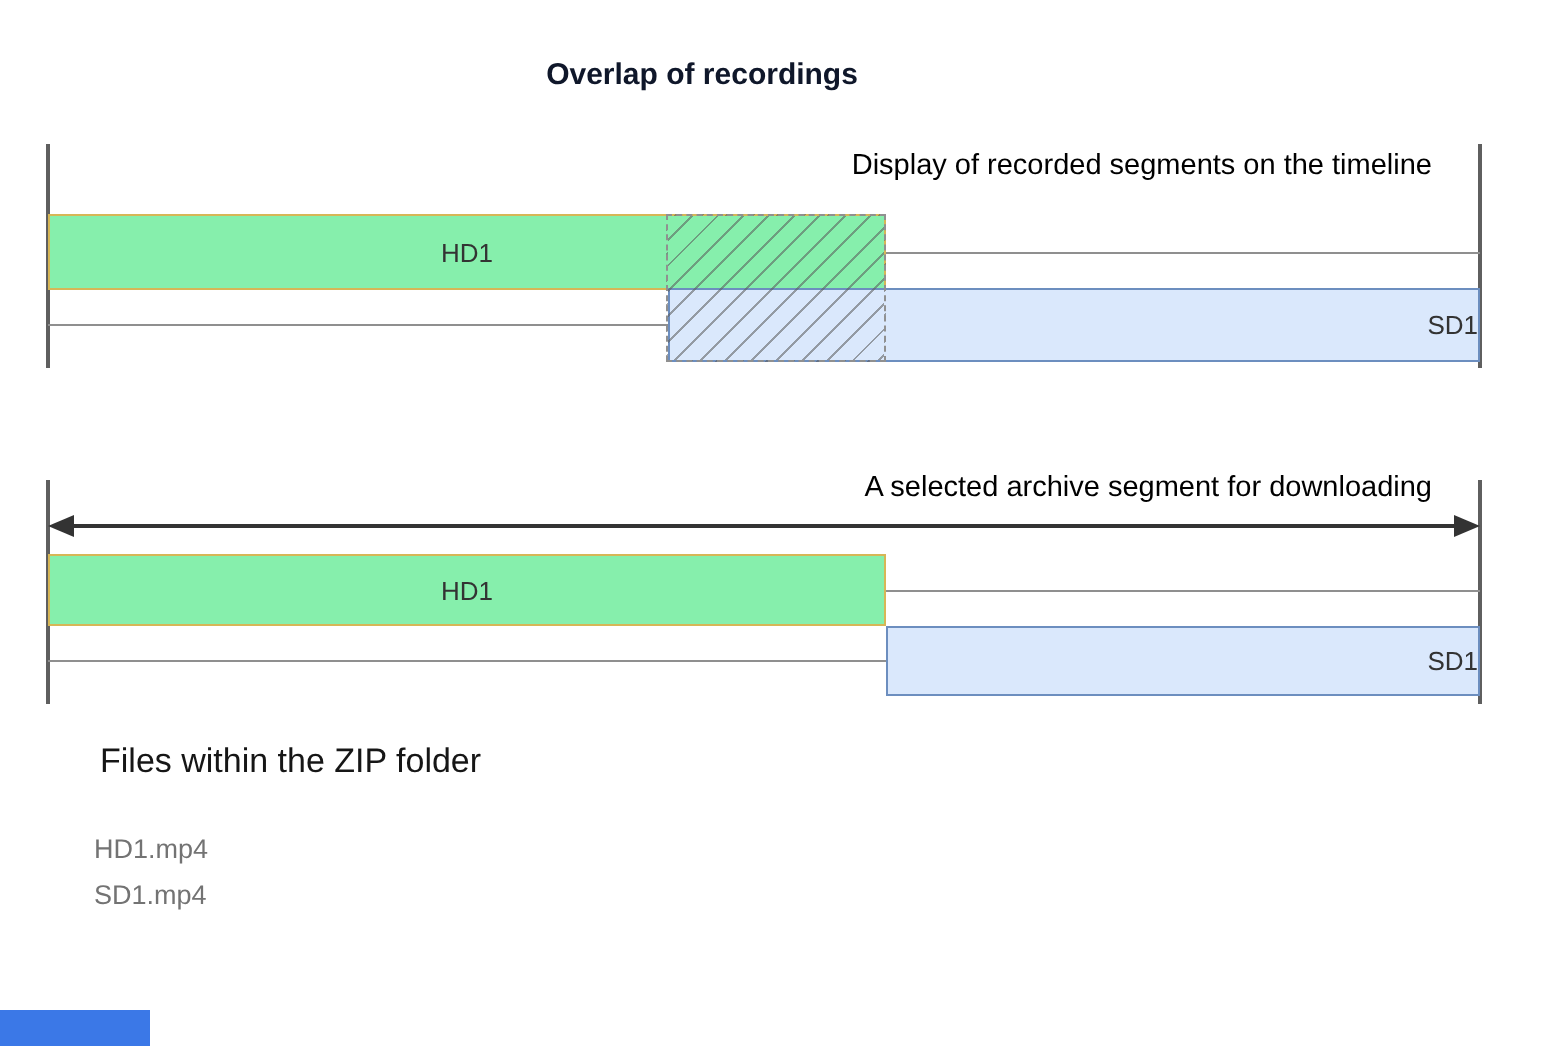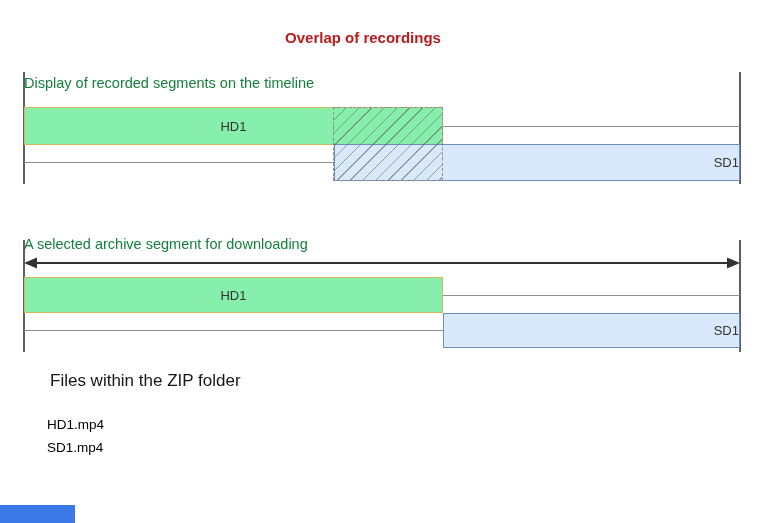--- a/index.html
+++ b/index.html
@@ -2,26 +2,26 @@
 <html><head>
 <meta charset="utf-8">
 <style>
   html,body{margin:0;padding:0;background:#ffffff;}
   .canvas{
     position:relative;width:783px;height:523px;background:#ffffff;overflow:hidden;
     font-family:"Liberation Sans","DejaVu Sans",sans-serif;color:#1f1f1f;
   }
   .abs{position:absolute;}
   .page-title{
-    left:12px;top:29px;width:702px;text-align:center;
-    font-size:15px;font-weight:bold;color:#b91c1c;
+    left:0;top:29px;width:702px;text-align:center;
+    font-size:15px;font-weight:bold;color:#0f172a;
   }
   .caption{
-    left:24px;width:692px;text-align:left;
-    font-size:14.5px;color:#15803d;
+    left:24px;width:692px;text-align:right;
+    font-size:14.5px;color:#000000;
   }
   .vline{width:2px;background:#5f5f5f;}
   .track{height:0;border-top:1px solid #8f8f8f;}
   .bar{
     box-sizing:border-box;display:flex;align-items:center;justify-content:center;
     font-size:13px;color:#333333;
   }
   .bar-hd{background:#86efac;border:1px solid #D6B656;justify-content:center;}
   .bar-sd{background:#DAE8FC;border:1px solid #6C8EBF;justify-content:flex-end;}
   .hatch{
@@ -43,21 +43,21 @@
   .s2-caption {top:236px;}
   .s2-vl-left {left:23px;top:240px;height:112px;}
   .s2-vl-right{left:739px;top:240px;height:112px;}
   .s2-arrow   {left:24px;top:256px;width:716px;height:14px;}
   .s2-hd-bar  {left:24px;top:277px;width:419px;height:36px;}
   .s2-hd-track{left:443px;top:295px;width:297px;}
   .s2-sd-bar  {left:443px;top:313px;width:297px;height:35px;}
   .s2-sd-track{left:24px;top:330px;width:419px;}
   
   .files-heading{left:50px;top:371px;font-size:17px;color:#161616;}
-  .file-item{left:47px;font-size:13.5px;color:#000000;}
+  .file-item{left:47px;font-size:13.5px;color:#737373;}
   .file-item-1{top:417px;}
   .file-item-2{top:440px;text-align:center;}
   
   .corner-frag{left:0;top:505px;width:75px;height:18px;background:#3B78E7;}
 </style>
 </head>
 <body>
 
 <div class="canvas">
 

